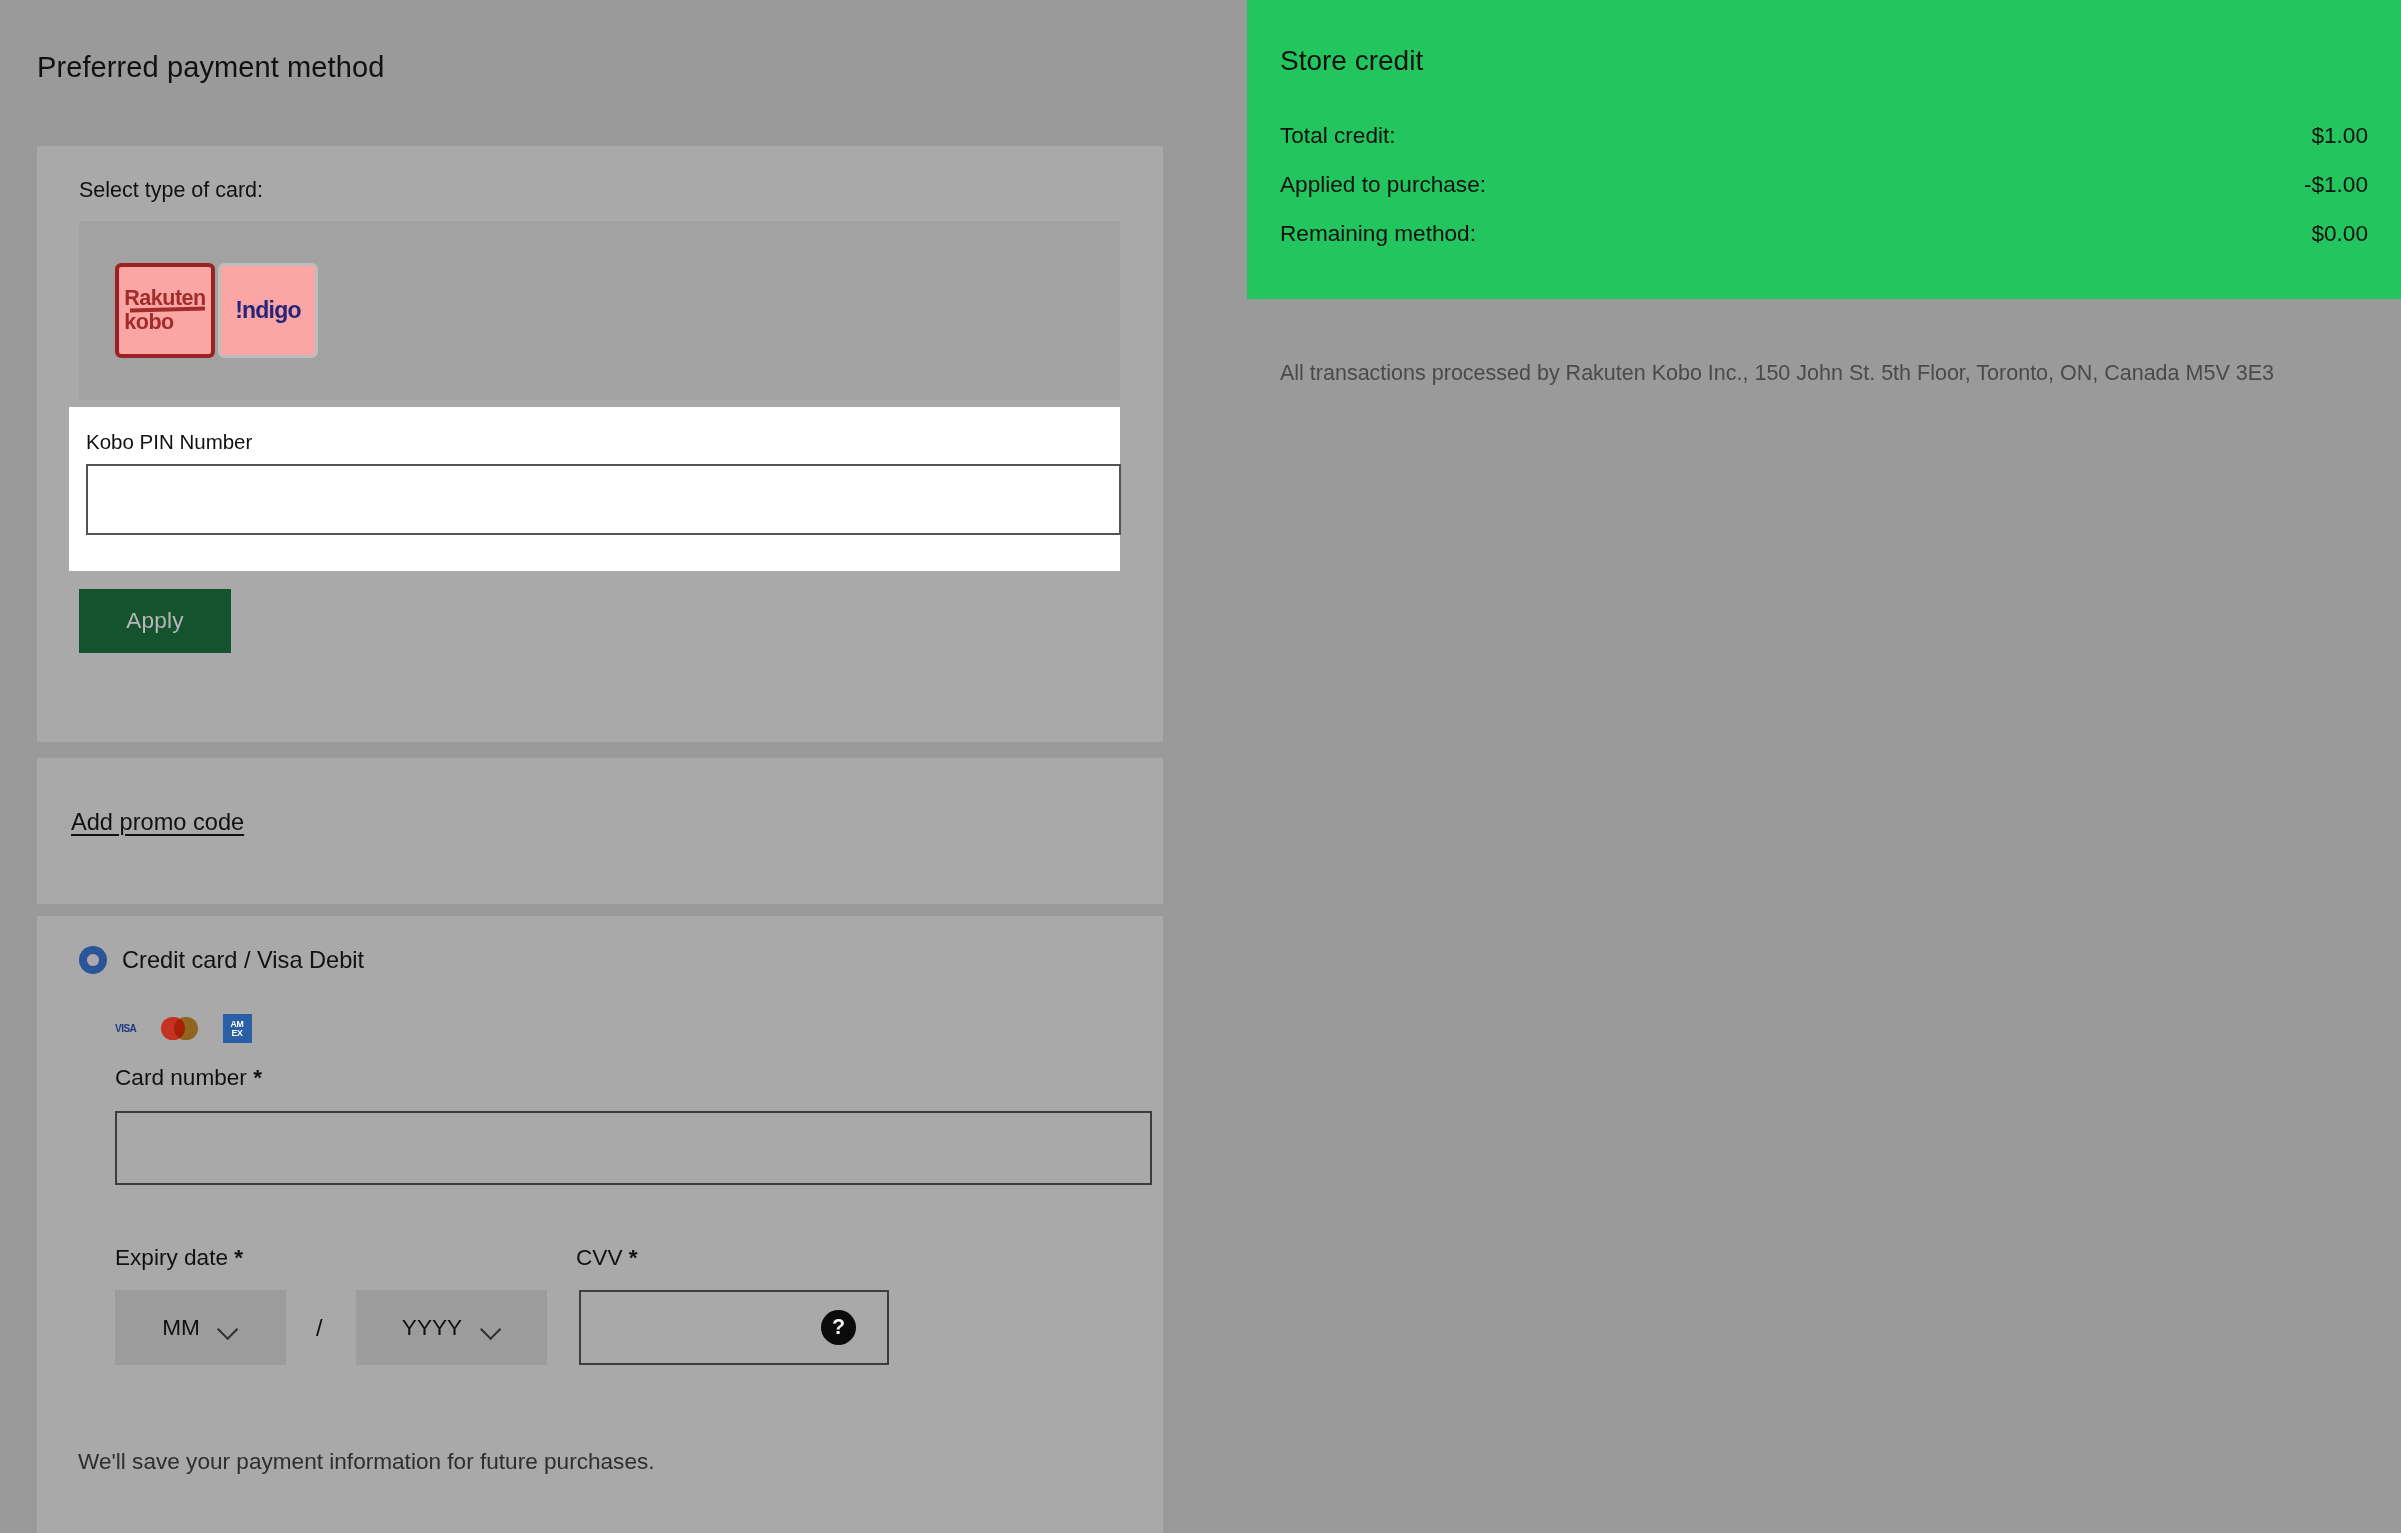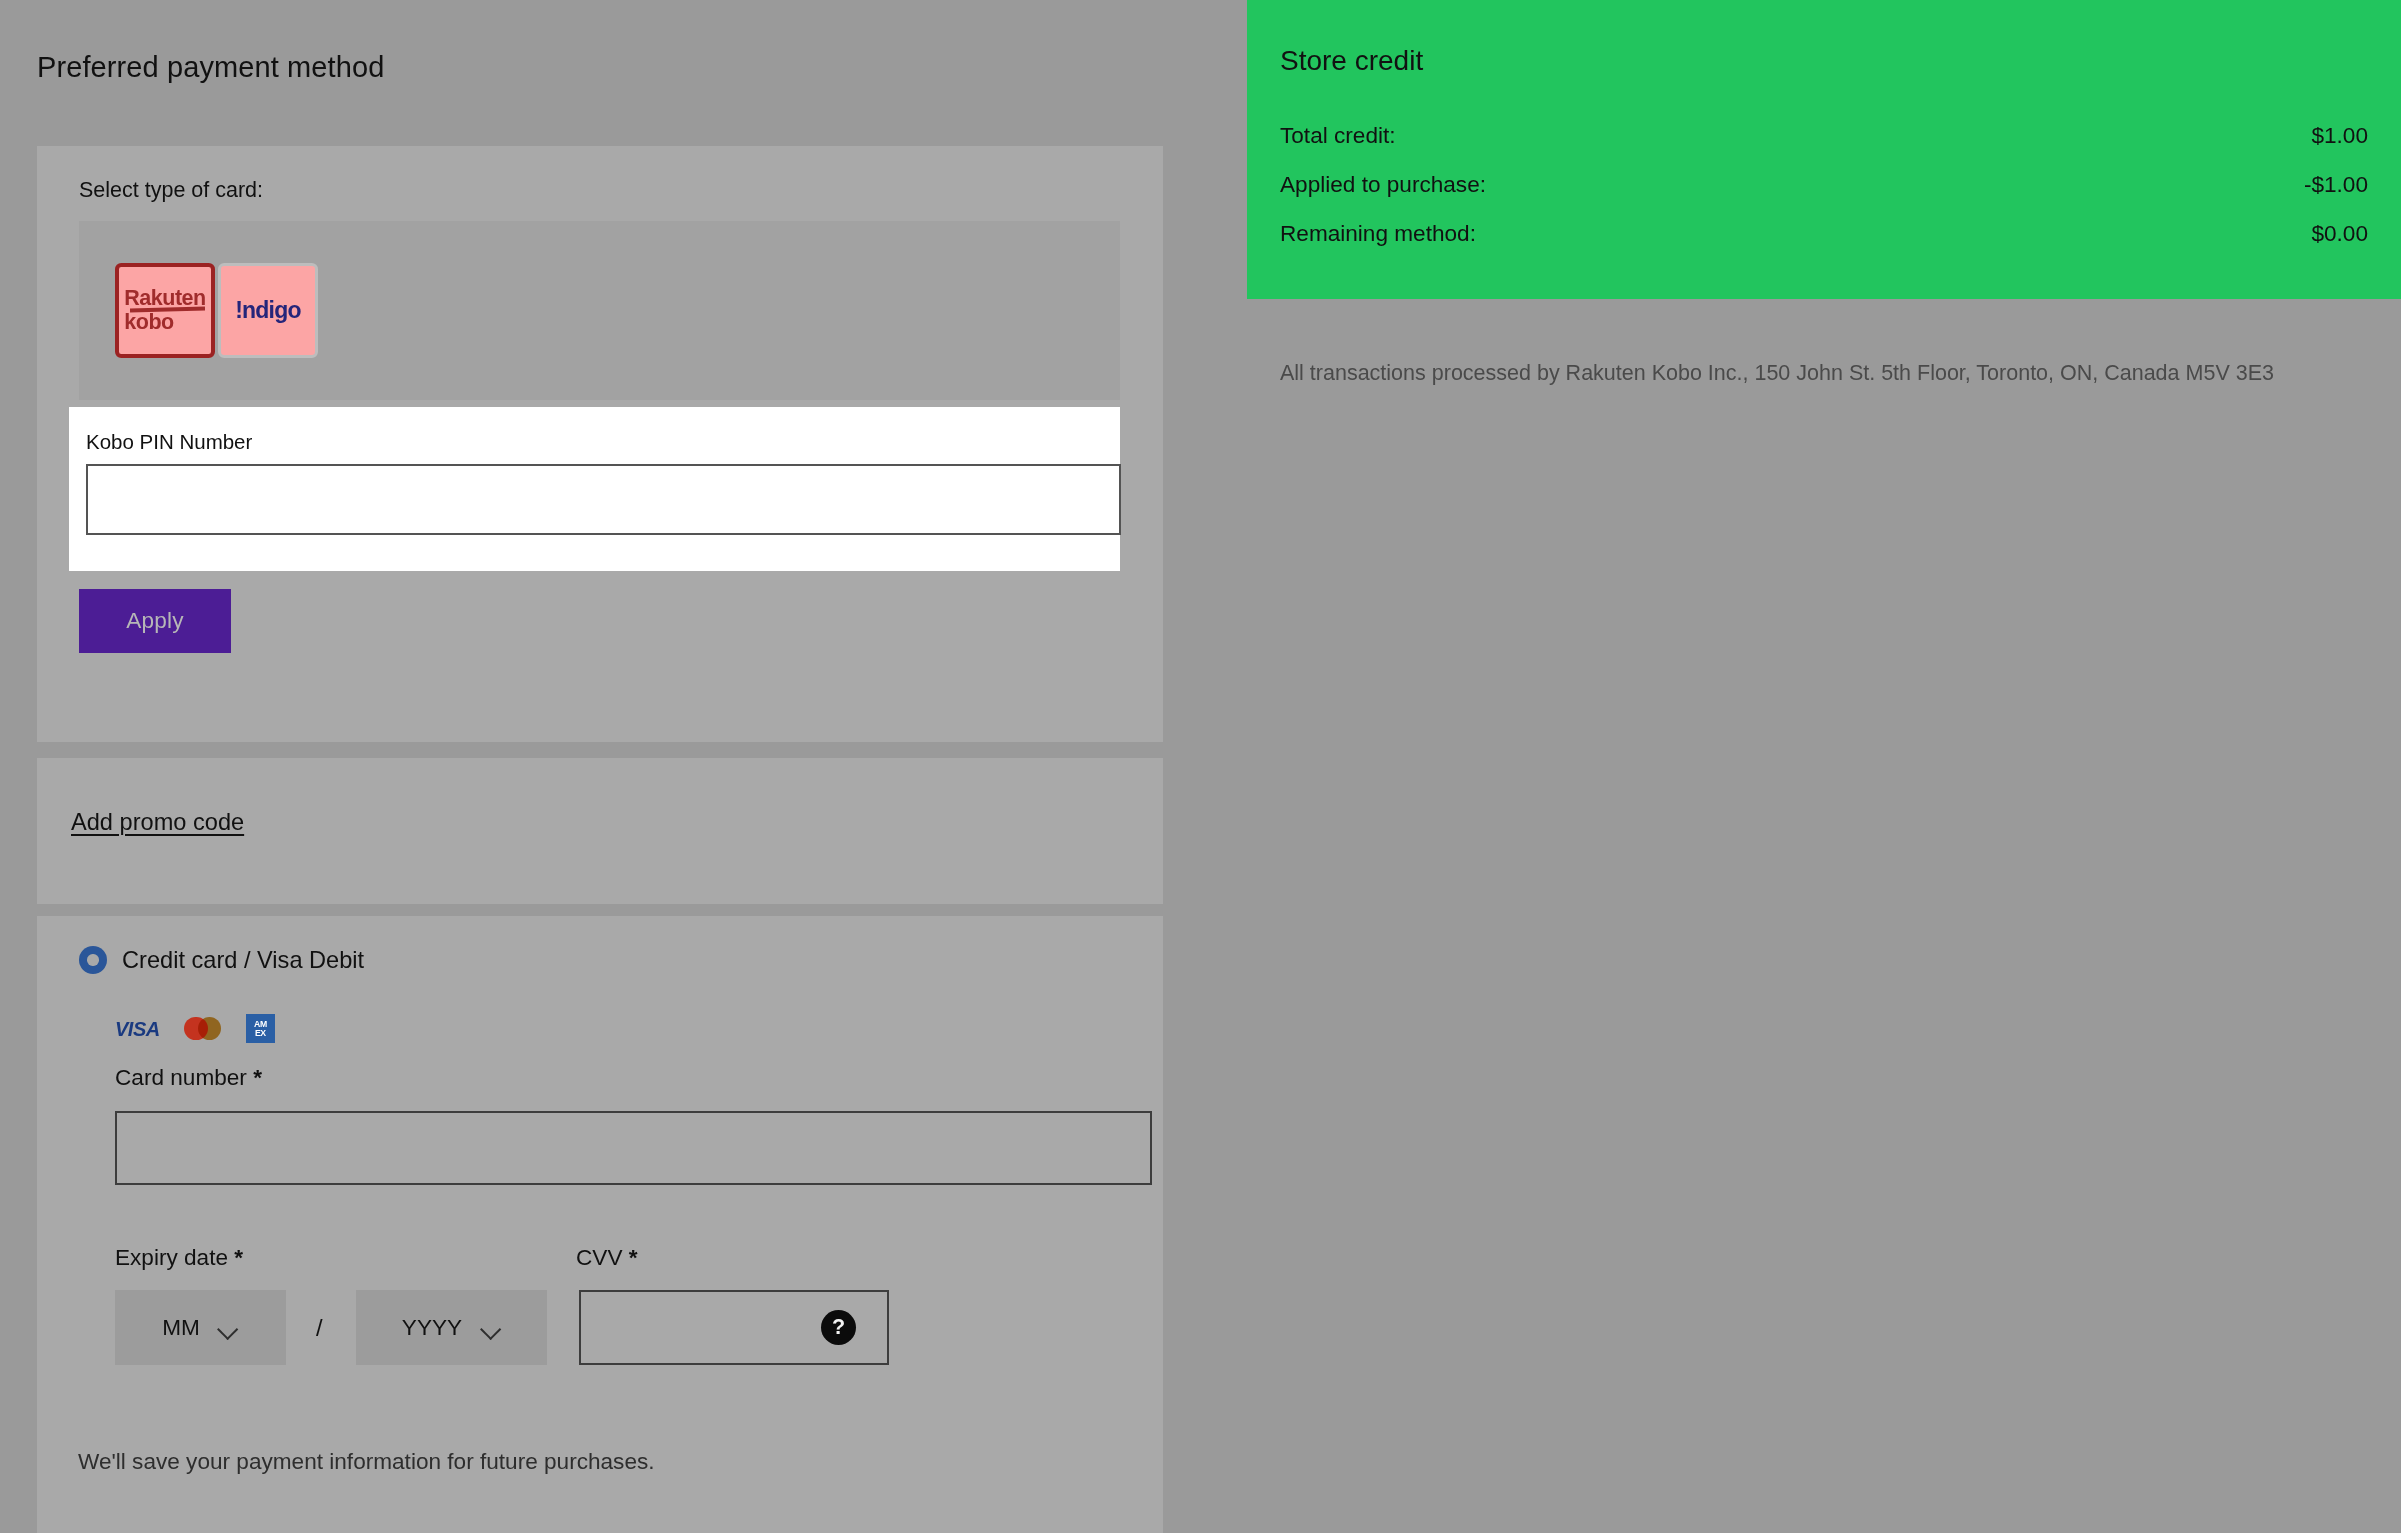--- a/index.html
+++ b/index.html
@@ -165,21 +165,21 @@
     padding: 0 8.2px;
     outline: none;
   }
 
   .apply-button {
     position: absolute;
     left: 42px;
     top: 443px;
     width: 152px;
     height: 64px;
-    background: #4c1d95;
+    background: #14532d;
     border: none;
     color: #b7b7b7;
     font-family: "Liberation Sans", sans-serif;
     font-size: 22.6px;
     letter-spacing: 0.2px;
     cursor: pointer;
     padding: 0;
   }
 
   
@@ -243,23 +243,22 @@
   .brand-row {
     position: absolute;
     left: 78px;
     top: 98px;
     display: flex;
     align-items: center;
     gap: 24.6px;
   }
   .brand-visa {
     color: #1a3a80;
-    font-size: 20px;
+    font-size: 10px;
     font-weight: bold;
-    font-style: italic;
     letter-spacing: -0.5px;
     line-height: 1;
   }
   .brand-mc {
     position: relative;
     width: 37px;
     height: 23.6px;
   }
   .brand-mc .c {
     position: absolute;

